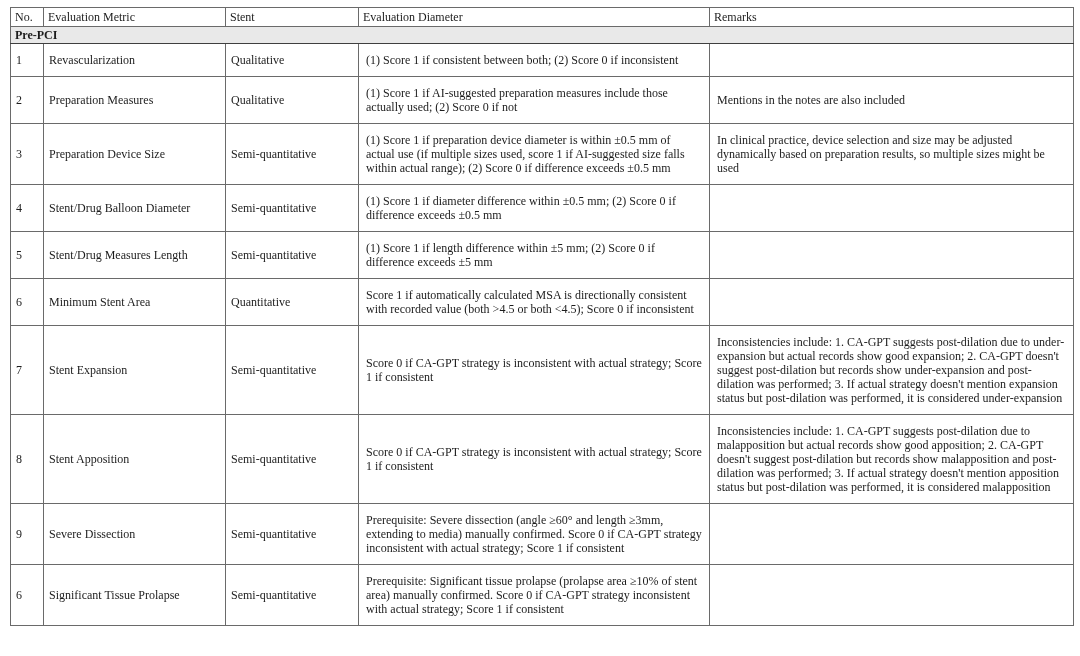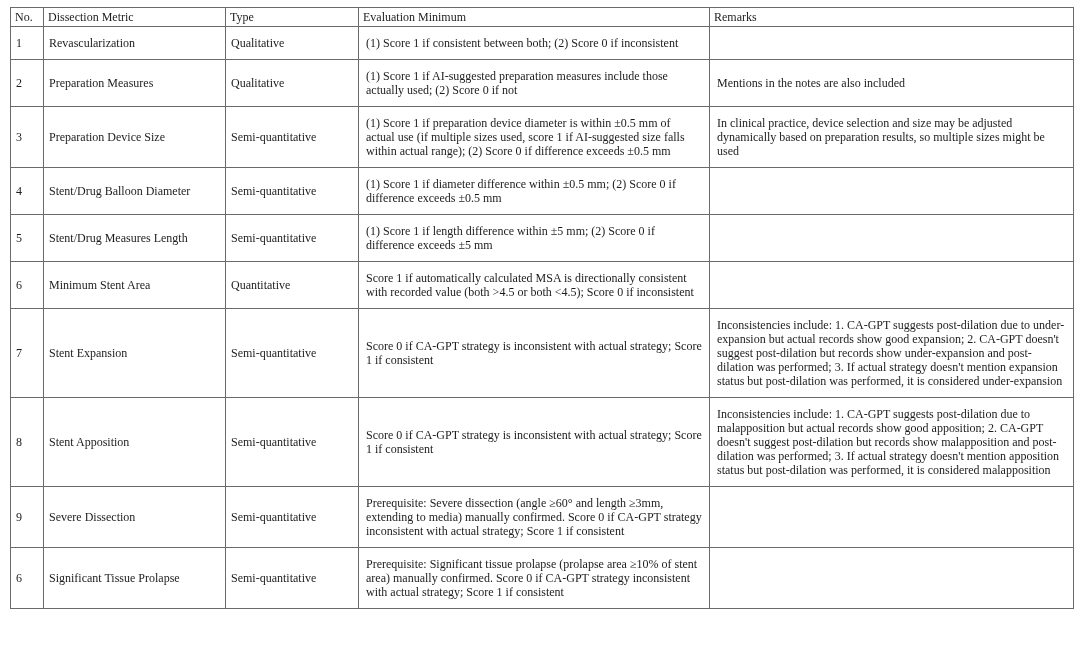--- a/index.html
+++ b/index.html
@@ -68,27 +68,30 @@
     <colgroup>
       <col style="width:33px">
       <col style="width:182px">
       <col style="width:133px">
       <col style="width:351px">
       <col style="width:364px">
     </colgroup>
     <thead>
       <tr>
         <th>No.</th>
-        <th>Dissection Metric</th>
-        <th>Type</th>
-        <th>Evaluation Minimum</th>
+        <th>Evaluation Metric</th>
+        <th>Stent</th>
+        <th>Evaluation Diameter</th>
         <th>Remarks</th>
       </tr>
     </thead>
     <tbody>
+      <tr class="section-band">
+        <td colspan="5">Pre-PCI</td>
+      </tr>
 
       <tr>
         <td class="cell-no">1</td>
         <td class="cell-metric">Revascularization</td>
         <td class="cell-type">Qualitative</td>
         <td class="cell-criteria">(1) Score 1 if consistent between both; (2) Score 0 if inconsistent</td>
         <td class="cell-remarks"></td>
       </tr>
 
       <tr>

